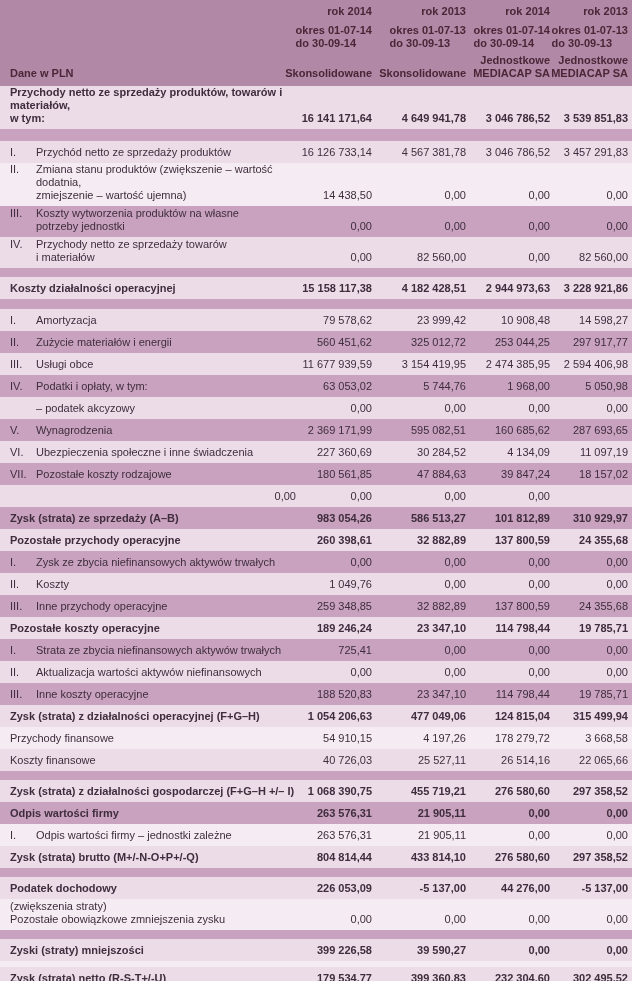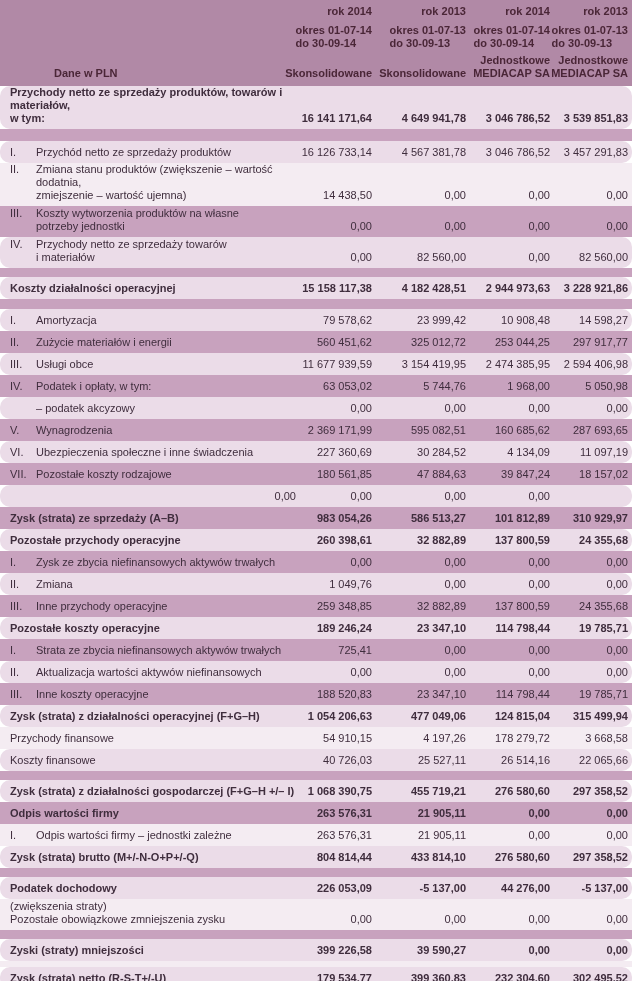--- a/index.html
+++ b/index.html
@@ -41,32 +41,31 @@
     white-space:nowrap;
     overflow:visible;
   }
   .hcol .period{margin-top:6px;text-align:left;}
   .hcol .scope{margin-top:auto;text-align:right;}
   .h-label{
     display:flex;
     flex-direction:column;
     justify-content:flex-end;
     padding:0 0 6px 10px;
-    margin-left:44px;
   }
   
   .row{
     display:grid;
     grid-template-columns:300px 76px 94px 84px 78px;
     align-items:end;
   }
   .row-1{min-height:22px;}
   .row-2{min-height:31px;}
   .row.bold{font-weight:700;}
-  .shade-light{background:var(--row-light);border-radius:10px;}
+  .shade-light{background:var(--row-light);}
   .shade-medium{background:var(--row-medium);}
   .shade-lightest{background:var(--row-lightest);}
   .cell{padding-bottom:4px;}
   .lbl{
     padding-left:10px;
     display:flex;
     flex-direction:column;
     justify-content:flex-end;
   }
   .lline{display:flex;}
@@ -271,21 +270,21 @@
       <div class="cell val">11 677 939,59</div>
       <div class="cell val">3 154 419,95</div>
       <div class="cell val">2 474 385,95</div>
       <div class="cell val">2 594 406,98</div>
     </div>
 
     <div class="row shade-medium row-1">
       <div class="cell lbl">
         <div class="lline">
           <span class="num">IV.</span>
-          <span class="l1">Podatek i opłaty, w tym:</span>
+          <span class="l1">Podatki i opłaty, w tym:</span>
         </div>
 
       </div>
       <div class="cell val">63 053,02</div>
       <div class="cell val">5 744,76</div>
       <div class="cell val">1 968,00</div>
       <div class="cell val">5 050,98</div>
     </div>
 
     <div class="row shade-light row-1">
@@ -390,21 +389,21 @@
       <div class="cell val">0,00</div>
       <div class="cell val">0,00</div>
       <div class="cell val">0,00</div>
       <div class="cell val">0,00</div>
     </div>
 
     <div class="row shade-light row-1">
       <div class="cell lbl">
         <div class="lline">
           <span class="num">II.</span>
-          <span class="l1">Zmiana</span>
+          <span class="l1">Koszty</span>
         </div>
 
       </div>
       <div class="cell val">1 049,76</div>
       <div class="cell val">0,00</div>
       <div class="cell val">0,00</div>
       <div class="cell val">0,00</div>
     </div>
 
     <div class="row shade-medium row-1">

